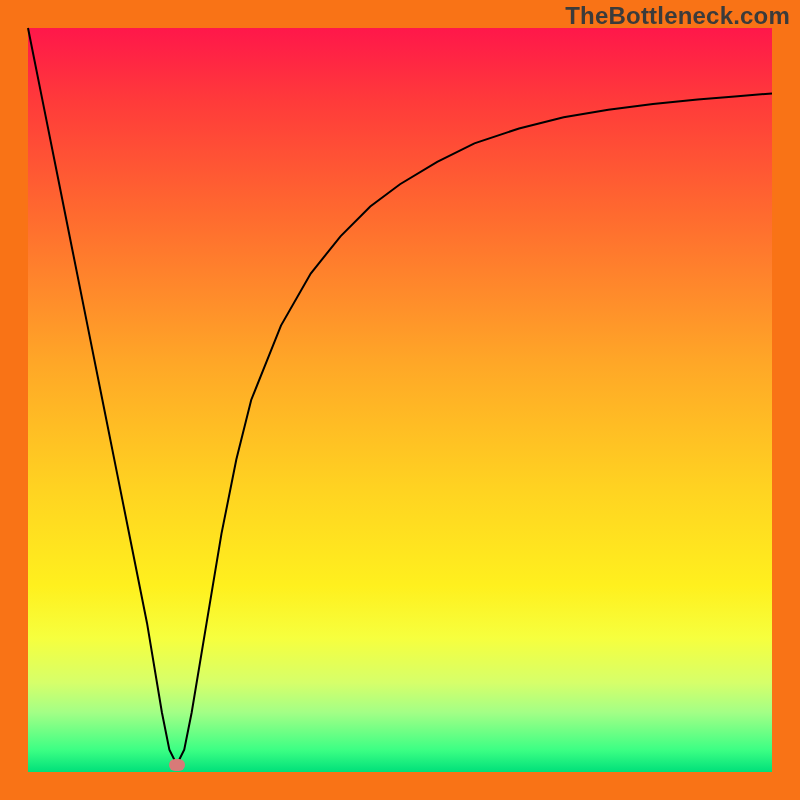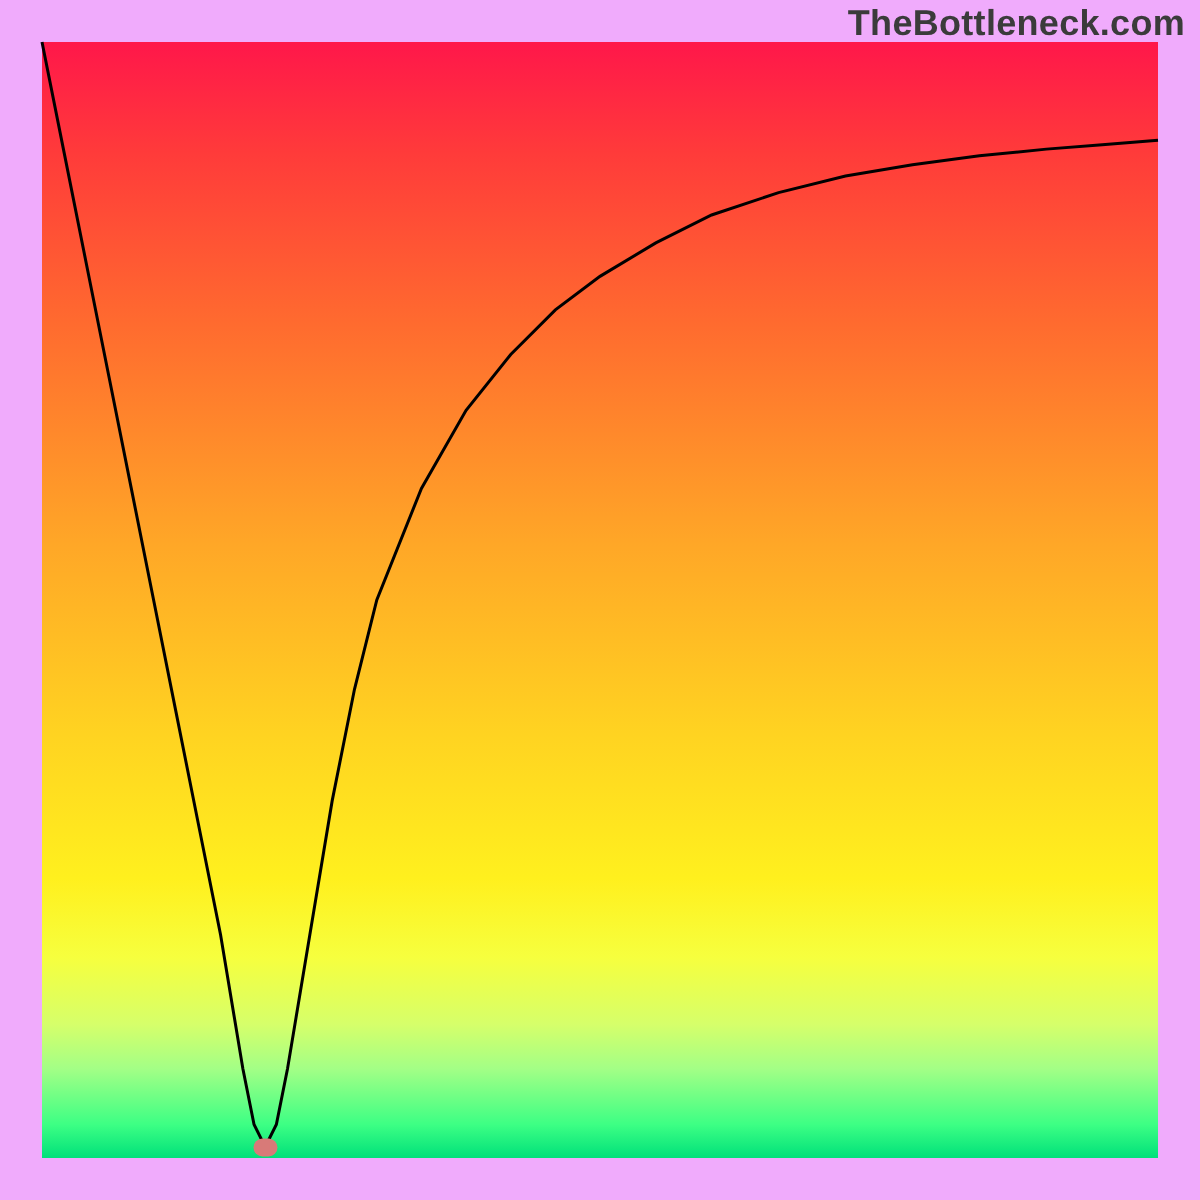--- a/index.html
+++ b/index.html
@@ -8,21 +8,21 @@
     width: 800px;
     height: 800px;
     overflow: hidden;
     background: #000;
     font-family: Arial, Helvetica, sans-serif;
   }
   .frame {
     position: relative;
     width: 800px;
     height: 800px;
-    background: #f0abfc;
+    background: #f97316;
   }
   .watermark {
     position: absolute;
     top: 2px;
     right: 10px;
     color: #3b3b3b;
     font-size: 24px;
     font-weight: 600;
     letter-spacing: 0.2px;
     z-index: 10;

